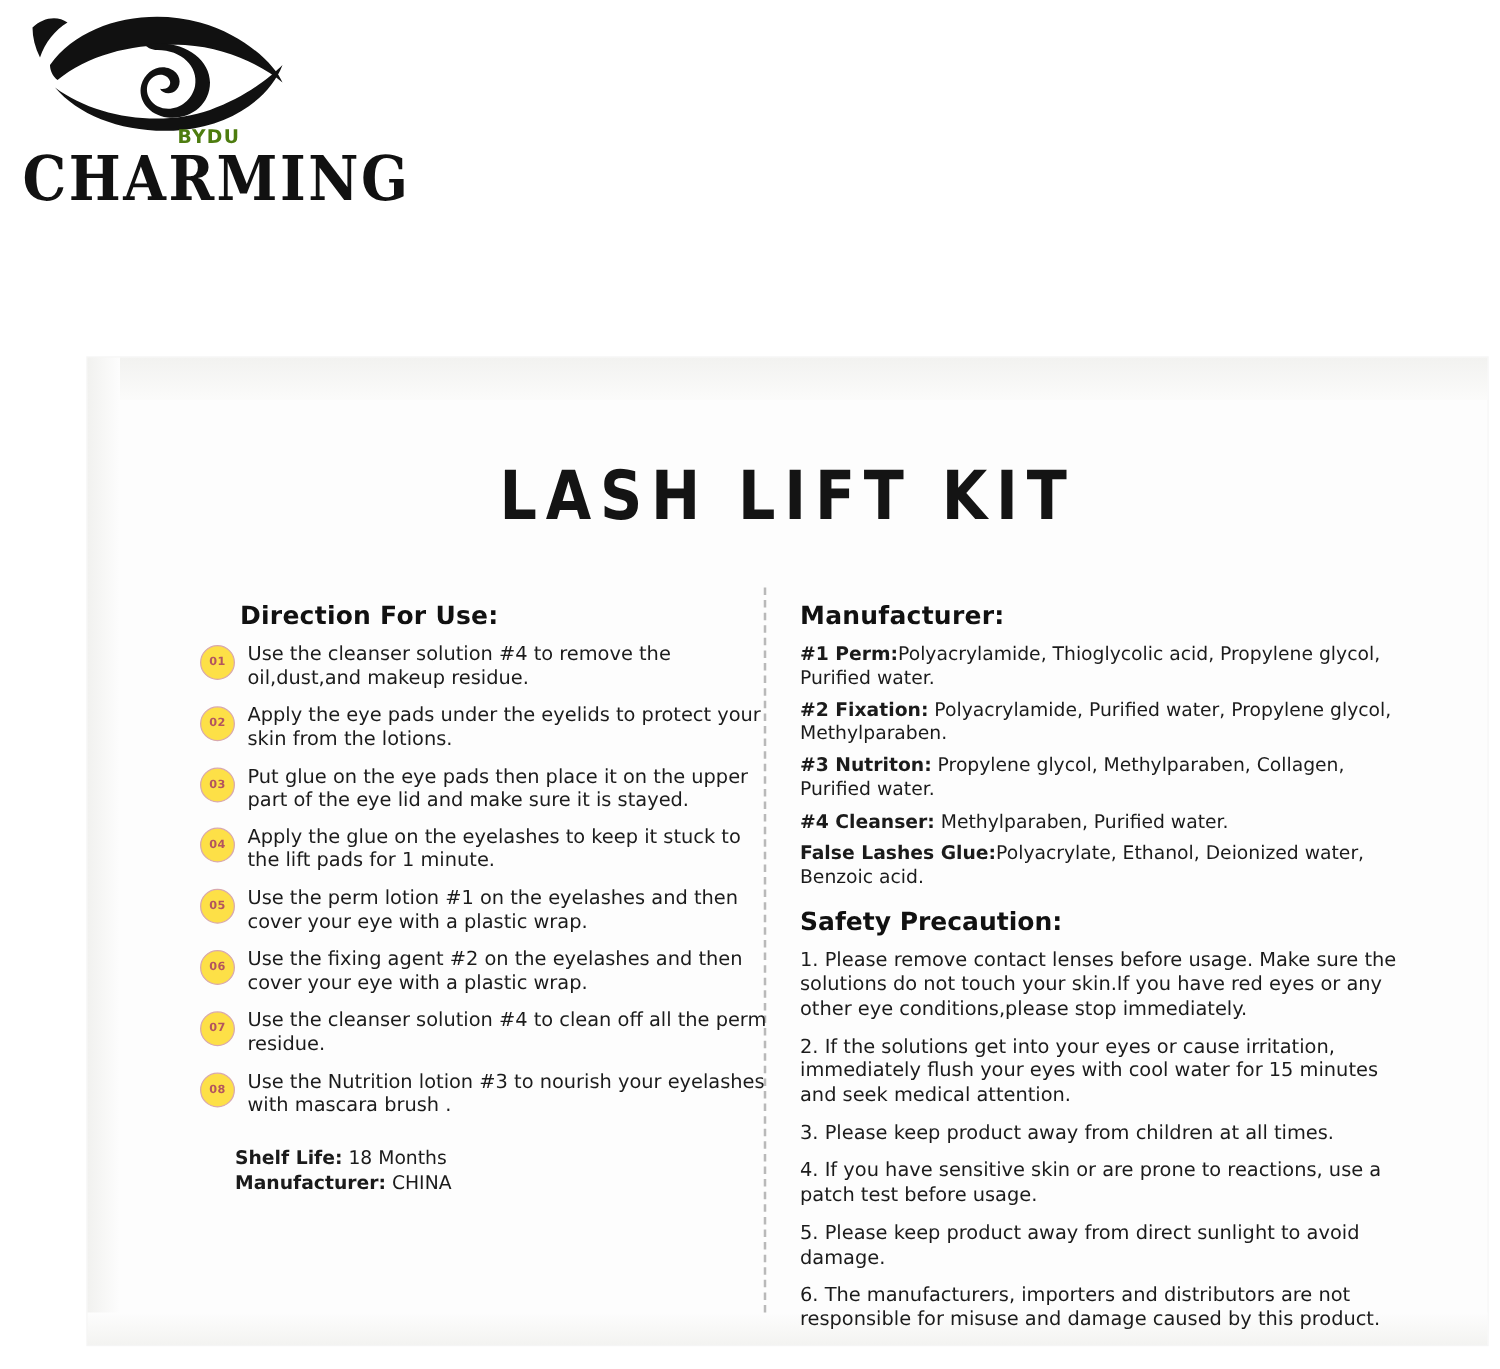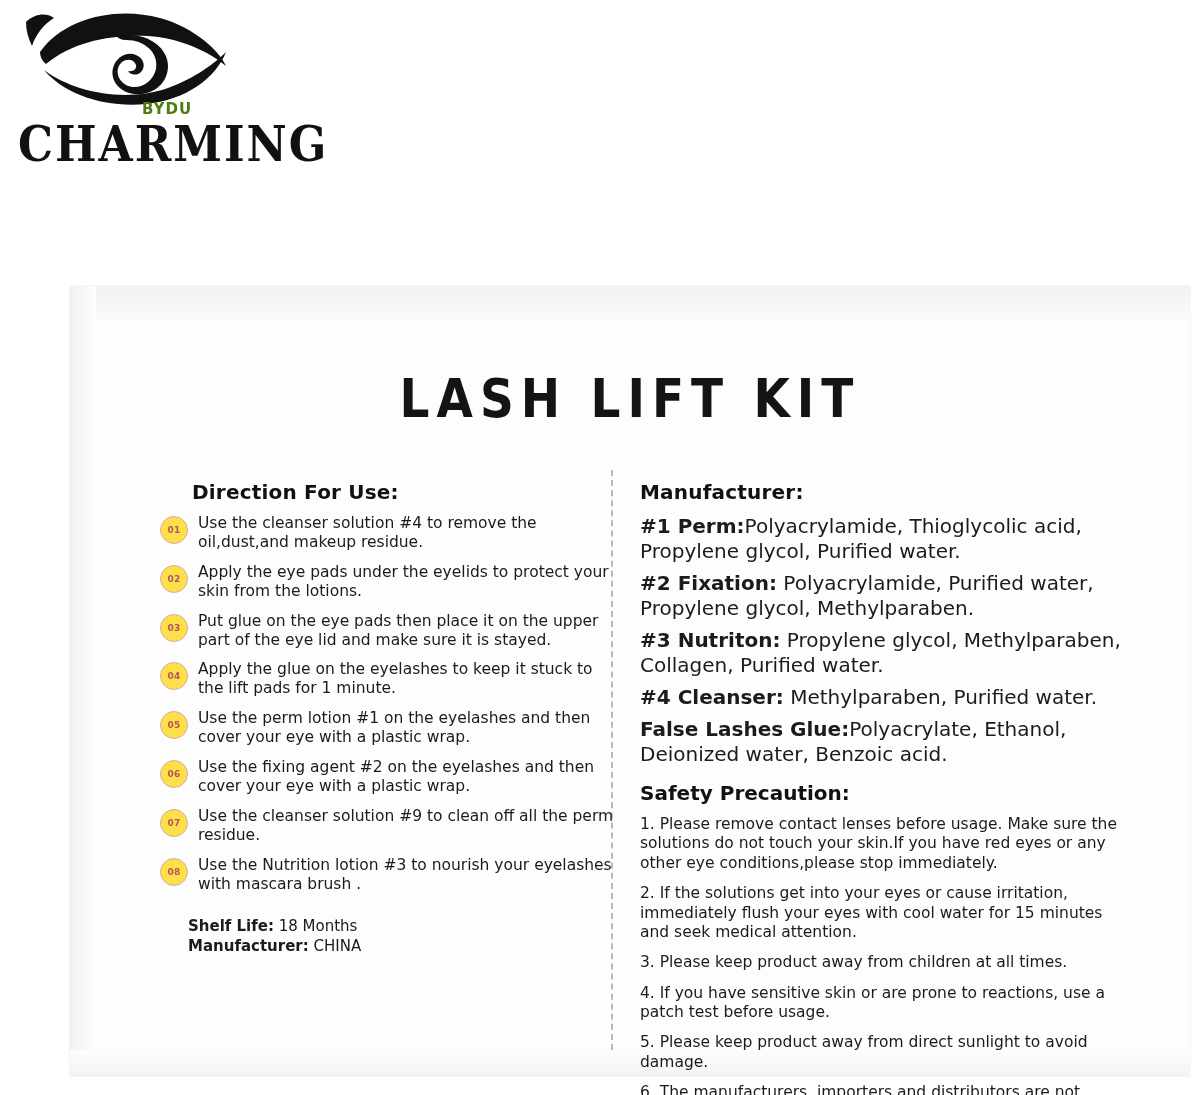--- a/index.html
+++ b/index.html
@@ -180,21 +180,21 @@
   
   .meta {
     margin: 22px 0 0 28px;
     font-size: 15px;
     line-height: 1.35;
   }
   .meta b { font-weight: 700; }
 
   
   .ing-line {
-    font-size: 20px;
+    font-size: 15px;
     line-height: 1.25;
     margin: 0 0 7px 0;
     color: #1b1b1b;
   }
   .ing-line b { font-weight: 700; }
 
   h2.safety-head {
     margin: 14px 0 10px 0;
     font-size: 20px;
     font-weight: 700;
@@ -255,21 +255,21 @@
       <div class="step">
         <span class="badge">05</span>
         <span class="step-text">Use the perm lotion #1 on the eyelashes and then cover your eye with a plastic wrap.</span>
       </div>
       <div class="step">
         <span class="badge">06</span>
         <span class="step-text">Use the fixing agent #2 on the eyelashes and then cover your eye with a plastic wrap.</span>
       </div>
       <div class="step">
         <span class="badge">07</span>
-        <span class="step-text">Use the cleanser solution #9 to clean off all the perm residue.</span>
+        <span class="step-text">Use the cleanser solution #4 to clean off all the perm residue.</span>
       </div>
       <div class="step">
         <span class="badge">08</span>
         <span class="step-text">Use the Nutrition lotion #3 to nourish your eyelashes with mascara brush .</span>
       </div>
 
       <div class="meta">
         <div>
           <b>Shelf Life:</b><span> 18 Months</span>
         </div>

